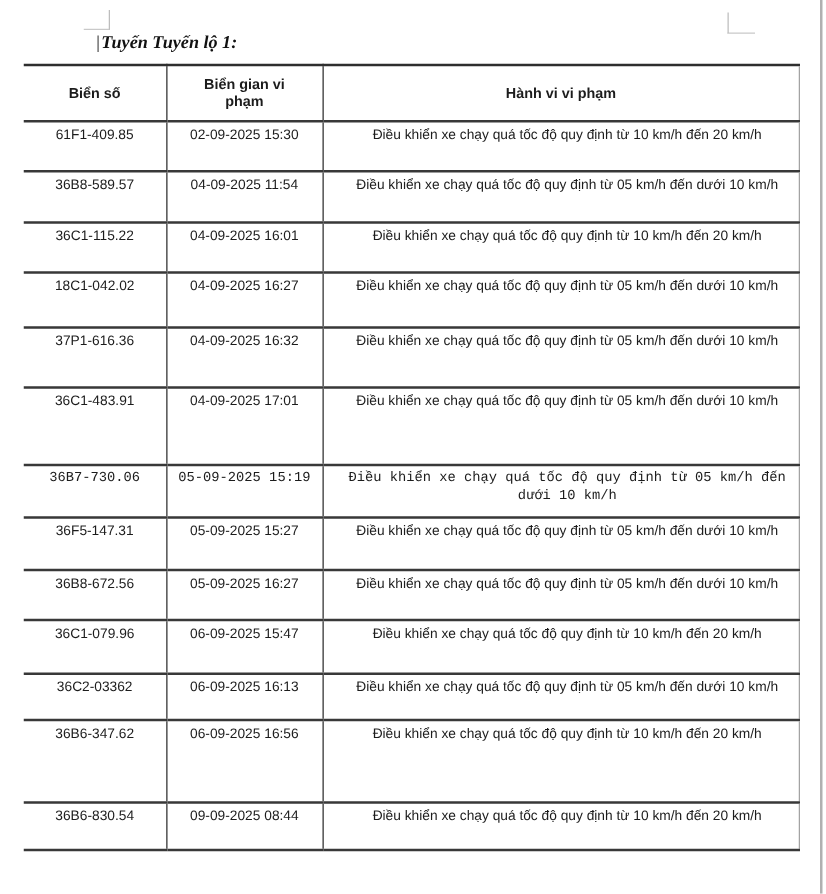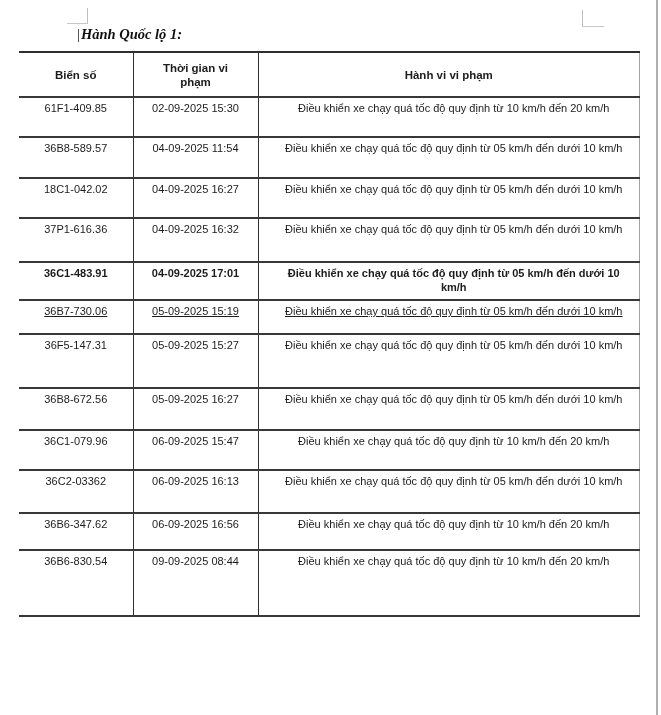--- a/index.html
+++ b/index.html
@@ -94,65 +94,70 @@
     vertical-align: top;
     padding: 3px 6px 0 6px;
   }
   .doc-table td:nth-child(3) { padding: 3px 10px 0 20px; }
 
   
   .doc-table tbody tr:nth-child(1)  { height: 40px; }
   .doc-table tbody tr:nth-child(2)  { height: 41px; }
   .doc-table tbody tr:nth-child(3)  { height: 40px; }
   .doc-table tbody tr:nth-child(4)  { height: 44px; }
-  .doc-table tbody tr:nth-child(5)  { height: 38px; font-weight: bold; }
-  .doc-table tbody tr:nth-child(6)  { height: 34px; text-decoration: underline; }
-  .doc-table tbody tr:nth-child(7)  { height: 54px; }
+  .doc-table tbody tr:nth-child(5)  { height: 48px; }
+  .doc-table tbody tr:nth-child(6)  { height: 62px; }
+  .doc-table tbody tr:nth-child(7)  { height: 42px; font-family: Liberation Mono, monospace; }
   .doc-table tbody tr:nth-child(8)  { height: 42px; }
   .doc-table tbody tr:nth-child(9)  { height: 40px; }
   .doc-table tbody tr:nth-child(10) { height: 43px; }
   .doc-table tbody tr:nth-child(11) { height: 37px; }
   .doc-table tbody tr:nth-child(12) { height: 66px; }
   .doc-table tbody tr:nth-child(13) { height: 38px; }
   .doc-table tbody tr:nth-child(14) { height: 47px; }
 </style>
 </head>
 <body>
 
 <div class="margin-mark tl"></div>
 <div class="margin-mark tr"></div>
 <div class="page-edge"></div>
 
-<div class="doc-title"><span class="cursor">|</span><span>Hành Quốc lộ 1:</span></div>
+<div class="doc-title"><span class="cursor">|</span><span>Tuyến Tuyến lộ 1:</span></div>
 
 <table class="doc-table">
   <colgroup>
     <col class="c1">
       <col class="c2">
       <col class="c3">
   </colgroup>
   <thead>
     <tr>
       <th>Biển số</th>
-      <th>Thời gian vi phạm</th>
+      <th>Biển gian vi phạm</th>
       <th>Hành vi vi phạm</th>
     </tr>
   </thead>
   <tbody>
       <tr>
         <td>61F1-409.85</td>
         <td>02-09-2025 15:30</td>
         <td>Điều khiển xe chạy quá tốc độ quy định từ 10 km/h đến 20 km/h</td>
       </tr>
       <tr>
         <td>36B8-589.57</td>
         <td>04-09-2025 11:54</td>
         <td>Điều khiển xe chạy quá tốc độ quy định từ 05 km/h đến dưới 10 km/h</td>
       </tr>
       <tr>
+        <td>36C1-115.22</td>
+        <td>04-09-2025 16:01</td>
+        <td>Điều khiển xe chạy quá tốc độ quy định từ 10 km/h đến 20 km/h</td>
+      </tr>
+      <tr>
         <td>18C1-042.02</td>
         <td>04-09-2025 16:27</td>
         <td>Điều khiển xe chạy quá tốc độ quy định từ 05 km/h đến dưới 10 km/h</td>
       </tr>
       <tr>
         <td>37P1-616.36</td>
         <td>04-09-2025 16:32</td>
         <td>Điều khiển xe chạy quá tốc độ quy định từ 05 km/h đến dưới 10 km/h</td>
       </tr>
       <tr>

